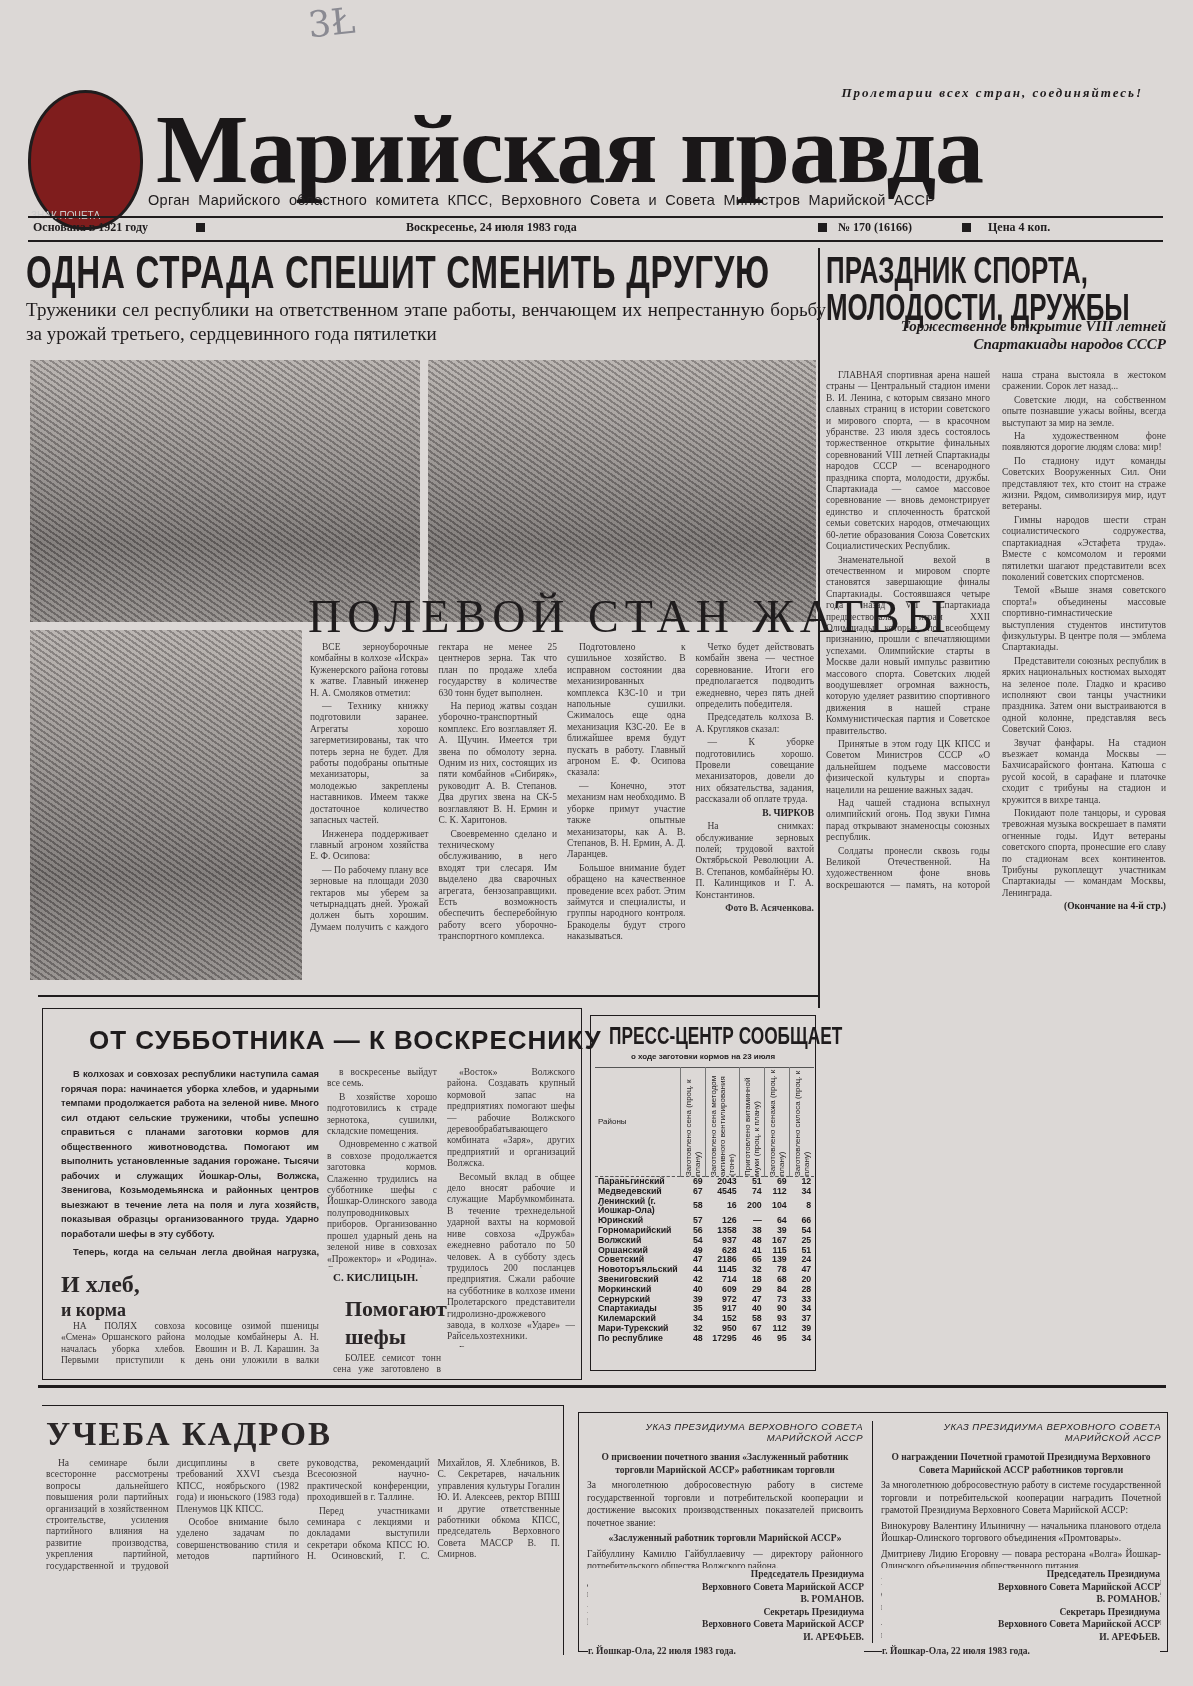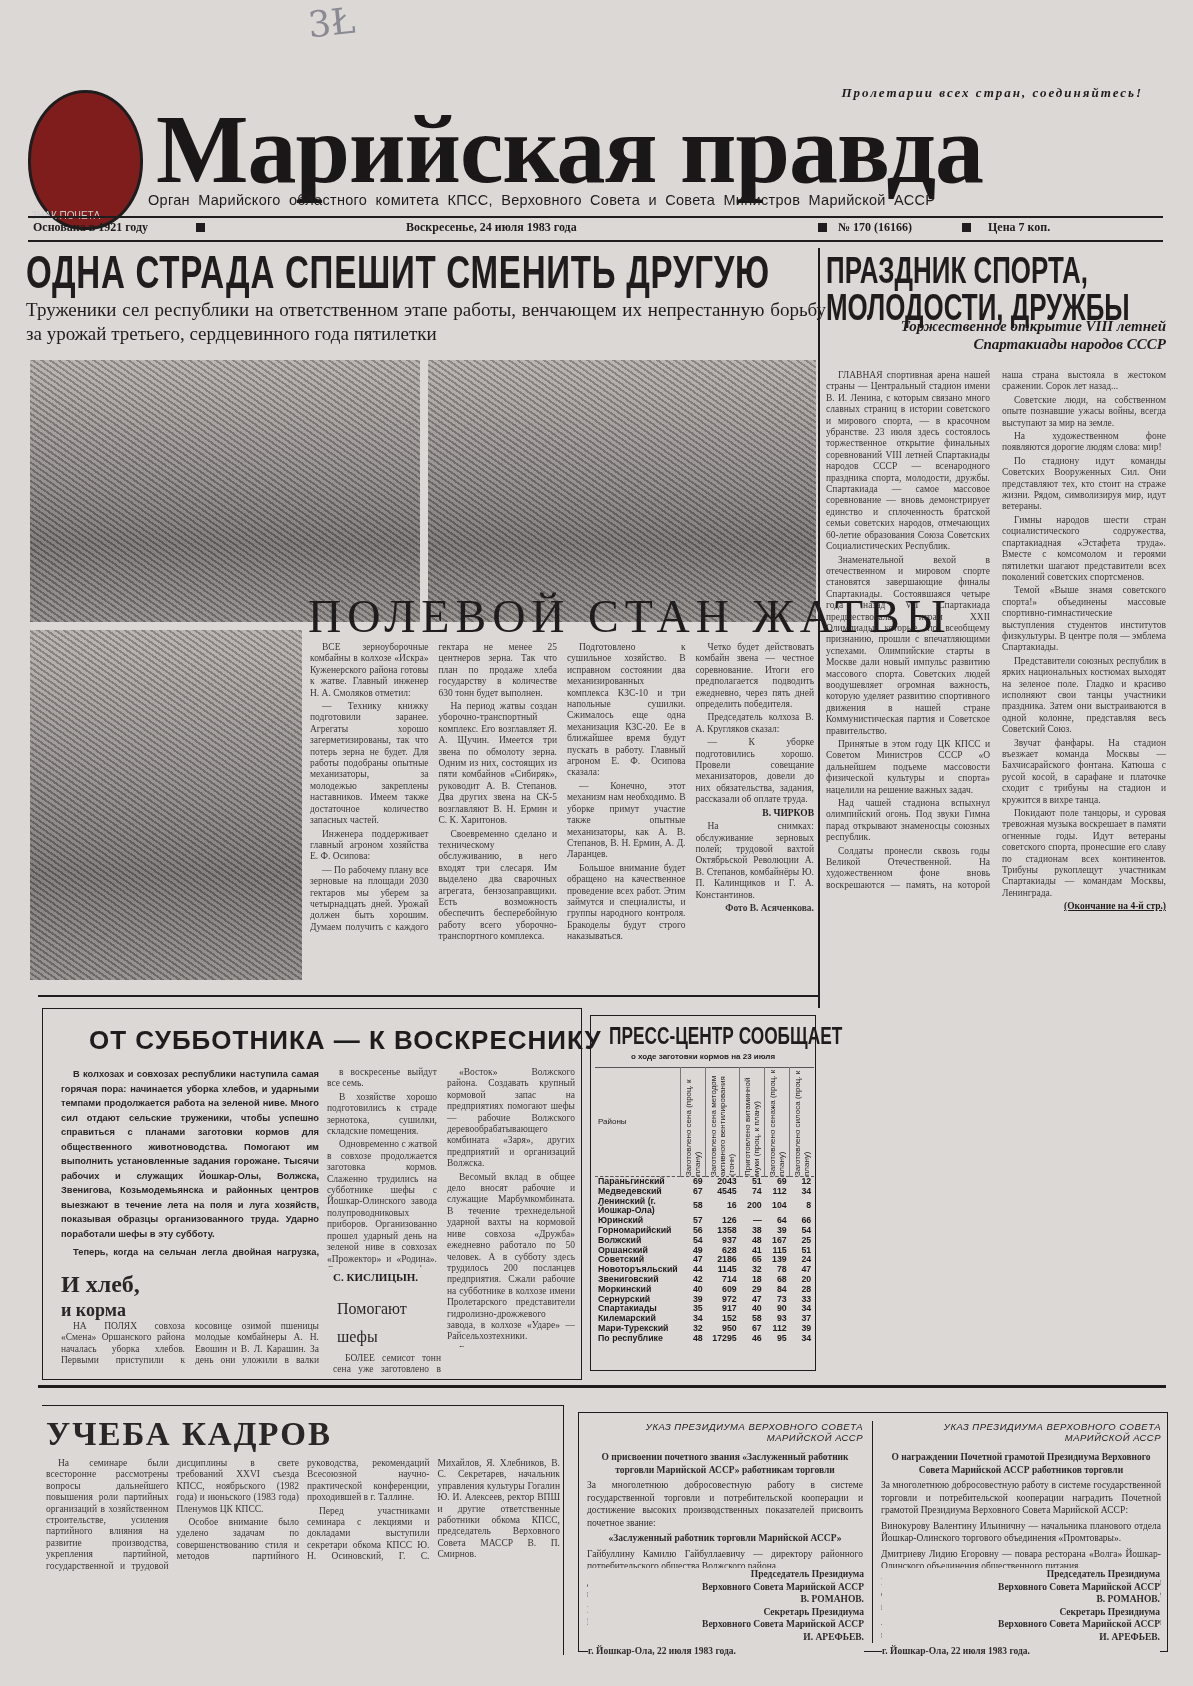--- a/index.html
+++ b/index.html
@@ -49,21 +49,21 @@
   <div class="slogan">Пролетарии всех стран, соединяйтесь!</div>
   <div class="masthead-title">Марийская правда</div>
   <div class="organ">Орган Марийского областного комитета КПСС, Верховного Совета и Совета Министров Марийской АССР</div>
   <div class="rule" style="left:10px; top:176px; width:1135px;"></div>
   <div class="infoline" style="left:15px; font-family:'Liberation Serif',serif;">Основана в 1921 году</div>
   <div class="bullet" style="left:178px; top:183px;"></div>
   <div class="infoline" style="left:388px;">Воскресенье, 24 июля 1983 года</div>
   <div class="bullet" style="left:800px; top:183px;"></div>
   <div class="infoline" style="left:820px;">№ 170 (16166)</div>
   <div class="bullet" style="left:944px; top:183px;"></div>
-  <div class="infoline" style="left:970px;">Цена 7 коп.</div>
+  <div class="infoline" style="left:970px;">Цена 4 коп.</div>
   <div class="rule" style="left:10px; top:200px; width:1135px;"></div>
 
   <div class="h1 cond">ОДНА СТРАДА СПЕШИТ СМЕНИТЬ ДРУГУЮ</div>
   <div class="sub1">Труженики сел республики на ответственном этапе работы, венчающем их непрестанную борьбу за урожай третьего, сердцевинного года пятилетки</div>
   <div class="vline" style="left:800px; top:208px; height:760px;"></div>
 
   <div class="h2 cond">
     <div>ПРАЗДНИК СПОРТА,</div>
     <div>МОЛОДОСТИ, ДРУЖБЫ</div>
   </div>
@@ -75,21 +75,21 @@
     <p>Над чашей стадиона вспыхнул олимпийский огонь. Под звуки Гимна парад открывают знаменосцы союзных республик.</p>
     <p>Солдаты пронесли сквозь годы Великой Отечественной. На художественном фоне вновь воскрешаются — память, на которой наша страна выстояла в жестоком сражении. Сорок лет назад...</p>
     <p>Советские люди, на собственном опыте познавшие ужасы войны, всегда выступают за мир на земле.</p>
     <p>На художественном фоне появляются дорогие людям слова: мир!</p>
     <p>По стадиону идут команды Советских Вооруженных Сил. Они представляют тех, кто стоит на страже жизни. Рядом, символизируя мир, идут ветераны.</p>
     <p>Гимны народов шести стран социалистического содружества, спартакиадная «Эстафета труда». Вместе с комсомолом и героями пятилетки шагают представители всех поколений советских спортсменов.</p>
     <p>Темой «Выше знамя советского спорта!» объединены массовые спортивно-гимнастические выступления студентов институтов физкультуры. В центре поля — эмблема Спартакиады.</p>
     <p>Представители союзных республик в ярких национальных костюмах выходят на зеленое поле. Гладко и красиво исполняют свои танцы участники праздника. Затем они выстраиваются в одной колонне, представляя весь Советский Союз.</p>
     <p>Звучат фанфары. На стадион въезжает команда Москвы — Бахчисарайского фонтана. Катюша с русой косой, в сарафане и платочке сходит с трибуны на стадион и кружится в вихре танца.</p>
     <p>Покидают поле танцоры, и суровая тревожная музыка воскрешает в памяти огненные годы. Идут ветераны советского спорта, пронесшие его славу по стадионам всех континентов. Трибуны рукоплещут участникам Спартакиады — командам Москвы, Ленинграда.</p>
-    <p style="text-align:right; font-weight:bold; color:#1f1c1d;text-decoration:underline;">(Окончание на 4-й стр.)</p>
+    <p style="text-align:right; font-weight:bold; color:#1f1c1d;">(Окончание на 4-й стр.)</p>
   </div>
 
   <div class="photo" style="left:12px; top:320px; width:390px; height:262px;"></div>
   <div class="photo" style="left:410px; top:320px; width:388px; height:262px;"></div>
   <div class="photo" style="left:12px; top:590px; width:272px; height:350px;"></div>
 
   <div class="h3">ПОЛЕВОЙ СТАН ЖАТВЫ</div>
   <div class="cols" style="left:292px; top:602px; width:504px; height:340px; column-count:4; column-gap:10px;">
     <p>ВСЕ зерноуборочные комбайны в колхозе «Искра» Куженерского района готовы к жатве. Главный инженер Н. А. Смоляков отметил:</p>
     <p>— Технику книжку подготовили заранее. Агрегаты хорошо загерметизированы, так что потерь зерна не будет. Для работы подобраны опытные механизаторы, за молодежью закреплены наставников. Имеем также достаточное количество запасных частей.</p>
@@ -128,21 +128,21 @@
       <p>В воскресенье вахта на кормовой ниве будет продолжена.</p>
 
     </div>
     <div style="position:absolute; left:18px; top:262px; font-size:24px; line-height:26px; font-weight:bold; color:#2a2627;">
       <div>И хлеб,</div>
       <div style="font-size:18px;">и корма</div>
     </div>
     <div class="cols" style="left:18px; top:312px; width:258px; height:56px; column-count:2; column-gap:10px;">
       <p>НА ПОЛЯХ совхоза «Смена» Оршанского района началась уборка хлебов. Первыми приступили к косовице озимой пшеницы молодые комбайнеры А. Н. Евошин и В. Л. Карашин. За день они уложили в валки косовые почти на 40 гектарах. В субботний день на хлебную вахту заступили еще три агрегата с лафетными жатками, а</p>
     </div>
-    <div style="position:absolute; left:294px; top:286px; font-size:16px; line-height:28px; font-weight:normal; color:#2a2627;">
+    <div style="position:absolute; left:302px; top:286px; font-size:22px; line-height:28px; font-weight:bold; color:#2a2627;">
       <div>Помогают</div>
       <div>шефы</div>
     </div>
     <div class="cols" style="left:290px; top:344px; width:108px; height:24px;">
       <p>БОЛЕЕ семисот тонн сена уже заготовлено в совхозе</p>
     </div>
   </div>
 
   <div class="boxed" style="left:572px; top:975px; width:226px; height:356px; padding:6px 4px;">
     <div class="cond" style="font-size:24px; transform:scaleX(0.72); white-space:nowrap; margin-left:14px;">ПРЕСС-ЦЕНТР СООБЩАЕТ</div>

